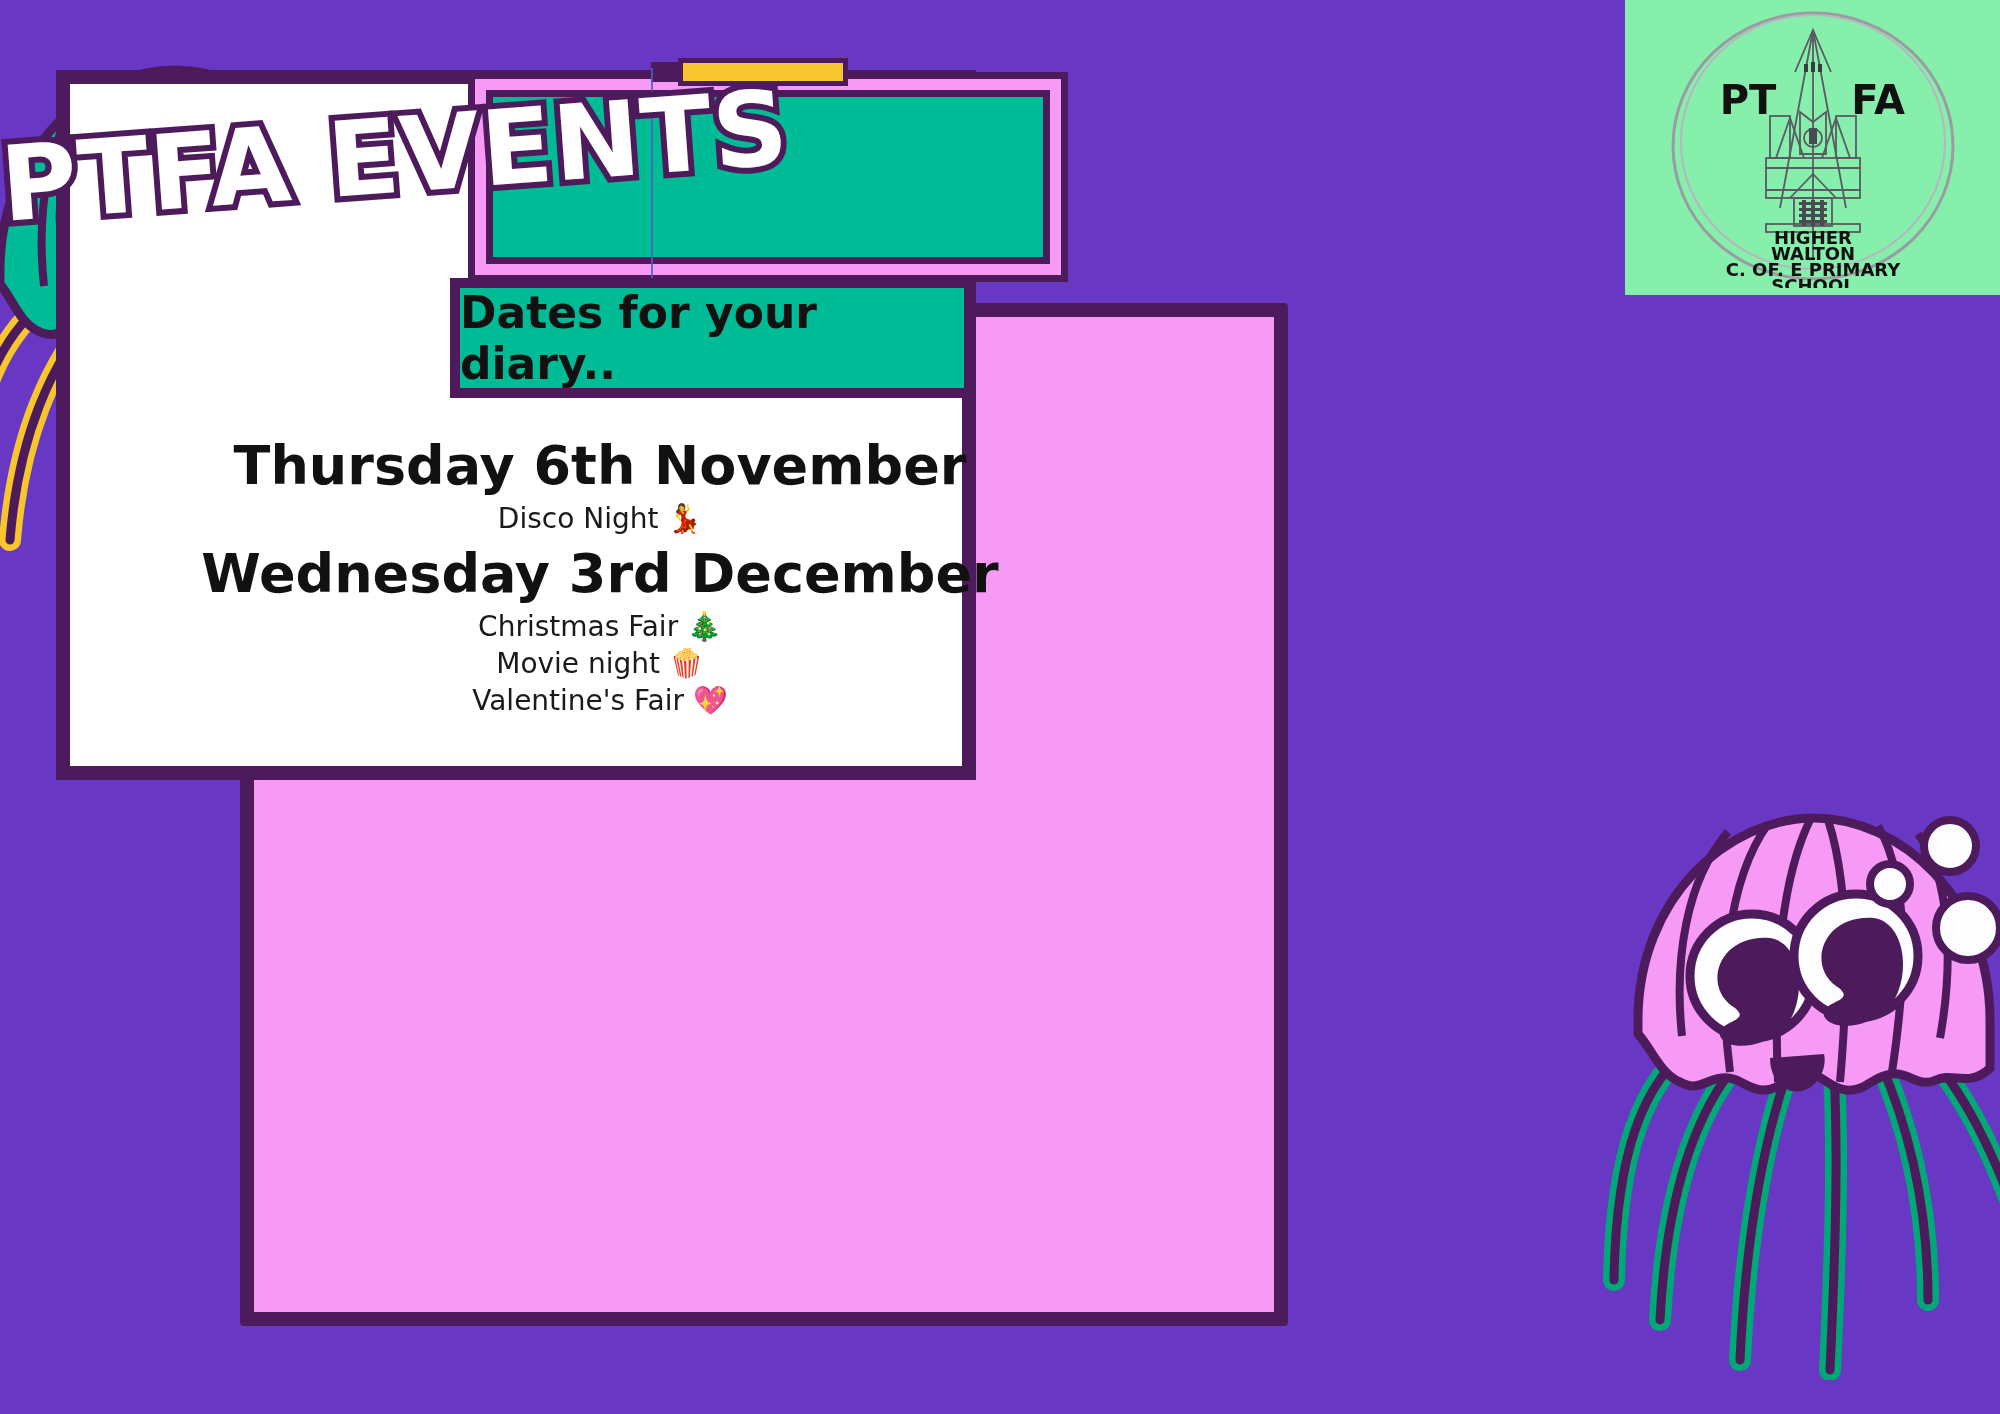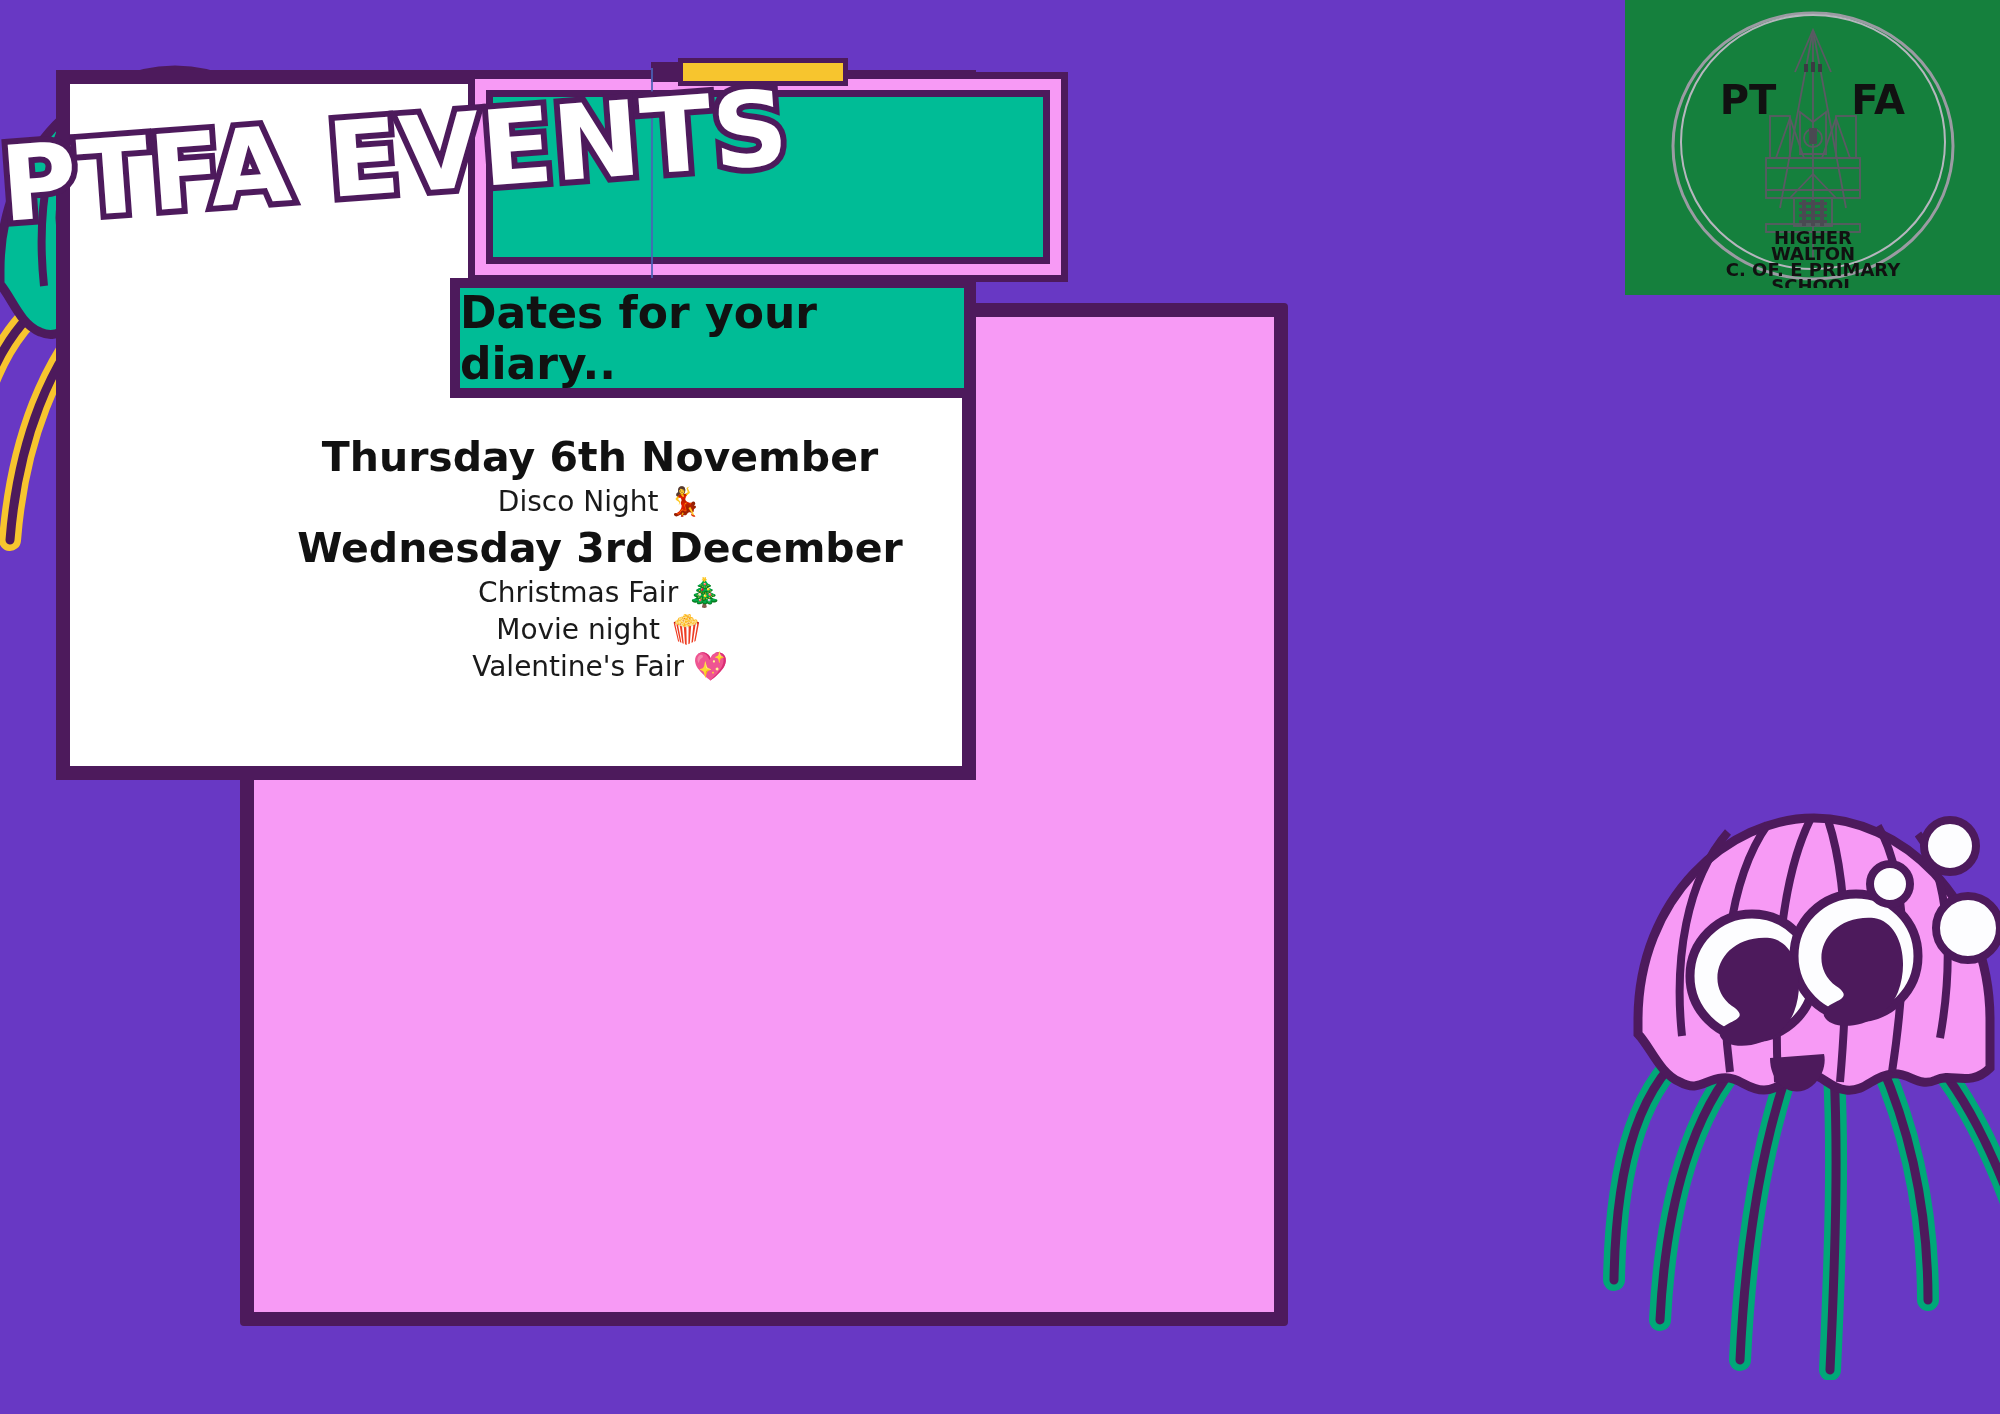--- a/index.html
+++ b/index.html
@@ -13,21 +13,21 @@
 
   
   .jelly { position:absolute; }
   .jelly svg { display:block; }
   #jelly-left  { left:-60px; top:40px; }
   #jelly-right { right:-40px; top:780px; }
 
   
   #logo-box {
     position:absolute; left:1625px; top:0; width:375px; height:295px;
-    background:#15803d; z-index:40;
+    background:#86efac; z-index:40;
     display:flex; align-items:center; justify-content:center;
   }
   #logo-box svg { display:block; }
 
   
   #title-banner {
     position:absolute; left:468px; top:72px; width:600px; height:210px;
     z-index:20;
   }
   .tb-pink {
@@ -84,21 +84,21 @@
     position:absolute; left:56px; top:70px; width:920px; height:710px;
     background:#ffffff; border:14px solid #4d1a5c;
     z-index:18;
   }
   #events-list {
     position:absolute; left:60px; top:430px; width:1080px;
     text-align:center; z-index:22;
     font-family:"DejaVu Sans", sans-serif;
   }
   .ev-date {
-    font-size:41px; font-weight:bold; color:#111111;
+    font-size:54px; font-weight:bold; color:#111111;
     line-height:1.32; white-space:nowrap;
   }
   .ev-name {
     font-size:28px; font-weight:normal; color:#1a1a1a;
     line-height:1.32; white-space:nowrap;
   }
   .emoji { font-family:"DejaVu Sans", sans-serif; }
 </style>
 </head>
 <body>

